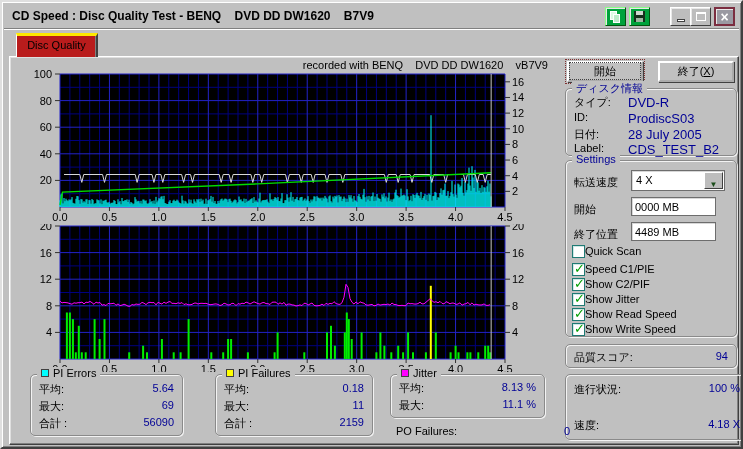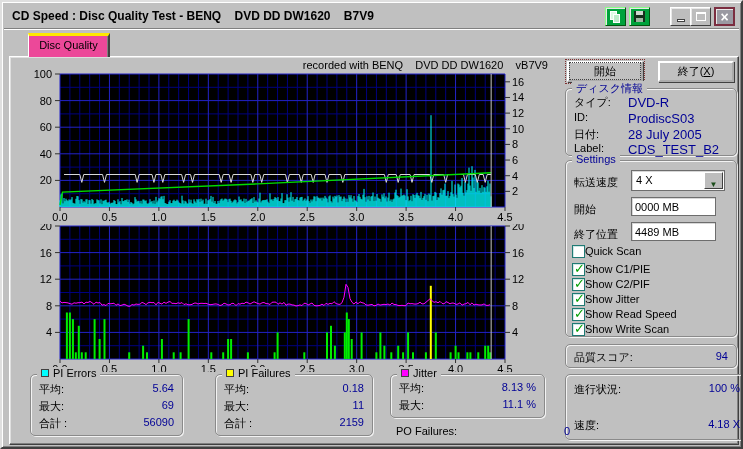--- a/index.html
+++ b/index.html
@@ -20,21 +20,21 @@
   .copy-ic .pg{position:absolute;width:7px;height:9px;background:#dffbe4;border:1px solid #ffffff;}
   .copy-ic .pg.b{left:3px;top:3px;background:#bfeccb;}
   .save-ic{width:11px;height:11px;background:#16301c;position:relative;}
   .save-ic:before{content:"";position:absolute;left:2px;top:0;width:7px;height:4px;background:#cfd8cf;}
   .save-ic:after{content:"";position:absolute;left:2px;bottom:0;width:7px;height:4px;background:#9fb8a2;}
   .min-ic{width:8px;height:3px;background:#fff;border:1px solid #404040;margin-top:8px;}
   .max-ic{width:10px;height:9px;border:1px solid #fff;border-top-width:2px;}
   .close-btn{border:2px solid #7b2d40;background:#9a99a2;}
   .close-ic{color:#fff;font-size:14px;font-weight:bold;line-height:1;}
   
-  .tab{position:absolute;left:26px;top:31px;width:82px;height:24px;background:#ec4899;
+  .tab{position:absolute;left:14px;top:31px;width:82px;height:24px;background:#b91c1c;
     border-top:3px solid #FFE800;border-left:1px solid #fff;border-right:2px solid #404040;
     box-shadow:inset -1px 0 0 #808080;z-index:3;
     font-size:11px;color:#000;text-align:center;line-height:19px;cursor:pointer;}
   .tabpanel{position:absolute;left:7px;top:54px;width:730px;height:389px;background:#C0C0C0;
     border:1px solid;border-color:#fff #404040 #404040 #fff;
     box-shadow:inset -1px -1px 0 #808080, inset 1px 1px 0 #dfdfdf;}
   .chart-header{position:absolute;left:250px;top:57px;width:296px;text-align:right;
     font-size:11px;color:#000;z-index:2;}
   svg.chart{position:absolute;}
   
@@ -404,21 +404,21 @@
     <input class="field" style="left: 65px; top: 61px;" readonly="" value="4489 MB">
 
     <label class="checkbox-row" style="top:84px;">
       <span class="cb-box"></span>
       <span class="cb-label">Quick Scan</span>
     </label>
     <label class="checkbox-row checked" style="top:102px;">
       <span class="cb-box">
           <span class="mark">✓</span>
         </span>
-      <span class="cb-label">Show C1/PIE</span>
+      <span class="cb-label">Speed C1/PIE</span>
     </label>
     <label class="checkbox-row checked" style="top:117px;">
       <span class="cb-box">
           <span class="mark">✓</span>
         </span>
       <span class="cb-label">Show C2/PIF</span>
     </label>
     <label class="checkbox-row checked" style="top:132px;">
       <span class="cb-box">
           <span class="mark">✓</span>
@@ -428,21 +428,21 @@
     <label class="checkbox-row checked" style="top:147px;">
       <span class="cb-box">
           <span class="mark">✓</span>
         </span>
       <span class="cb-label">Show Read Speed</span>
     </label>
     <label class="checkbox-row checked" style="top:162px;">
       <span class="cb-box">
           <span class="mark">✓</span>
         </span>
-      <span class="cb-label">Show Write Scan</span>
+      <span class="cb-label">Show Write Speed</span>
     </label>
   </div>
 
   <div class="group" style="left:563px;top:342px;width:172px;height:24px;">
     <div class="row" style="top:5px;">
       <span>品質スコア:</span>
       <span class="val">94</span>
     </div>
   </div>
 

